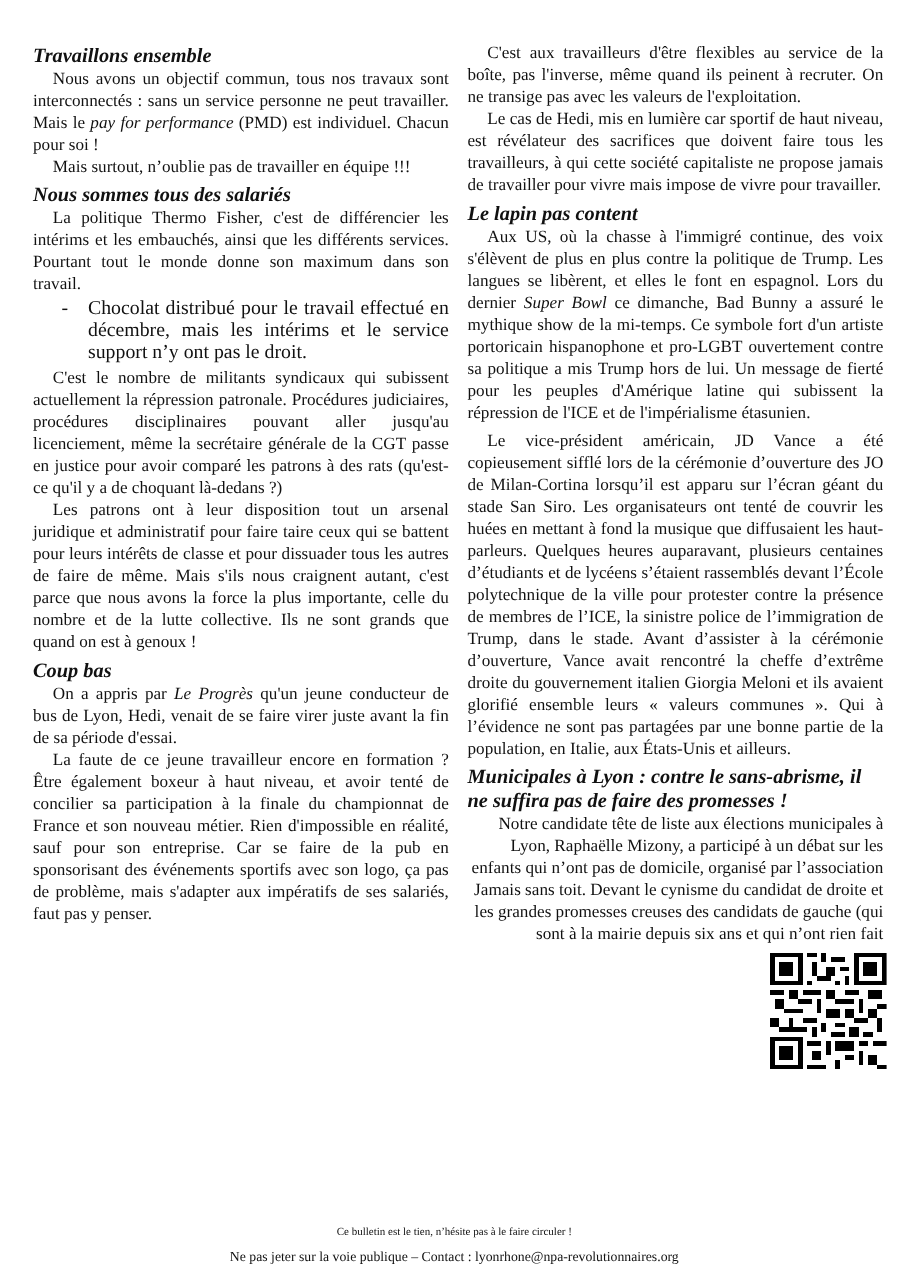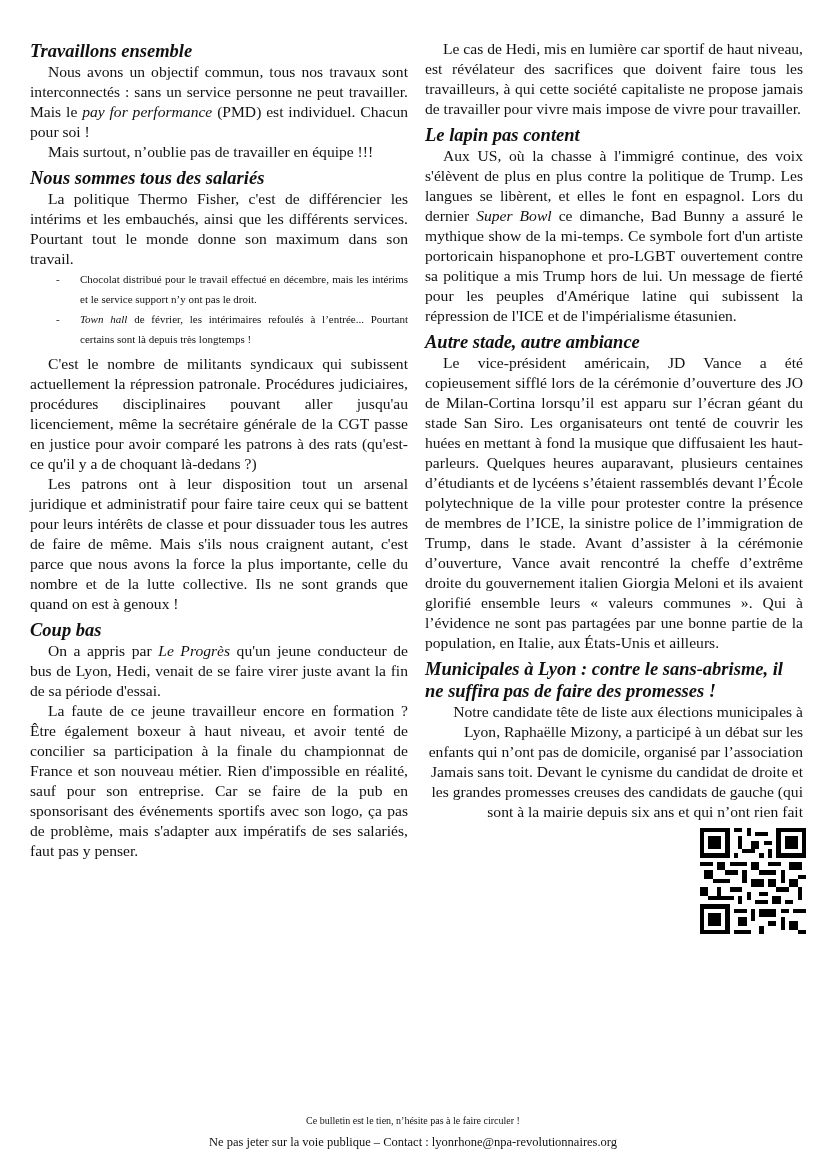--- a/index.html
+++ b/index.html
@@ -6,21 +6,21 @@
   body { width: 826px; height: 1169px; position: relative; overflow: hidden;
     font-family: "Liberation Serif", "DejaVu Serif", serif; color: #111; }
   .col { position: absolute; top: 40px; }
   .col.left { left: 30px; width: 378px; }
   .col.right { left: 425px; width: 378px; top: 39px; }
   h2 { font-style: italic; font-weight: bold; font-size: 18.5px; margin: 0; line-height: 22px; }
   p { margin: 0; font-size: 15.6px; line-height: 20px; text-align: justify; text-indent: 18px; }
   p.noindent { text-indent: 0; }
   .section { margin-bottom: 5px; }
   ul.dash { list-style: none; margin: 0; padding: 0 0 0 50px; }
-  ul.dash li { position: relative; font-size: 11px; line-height: 20px; text-align: justify; }
+  ul.dash li { position: relative; font-size: 18px; line-height: 20px; text-align: justify; }
   ul.dash li::before { content: "-"; position: absolute; left: -24px; }
   em { font-style: italic; }
   .with-qr { position: relative; }
   .qr-text { width: 258px; }
   .qr { position: absolute; right: -3px; top: 170px; width: 106px; height: 106px; }
   .footer { position: absolute; left: 0; width: 826px; text-align: center; }
   .footer .tag { top: 1115px; position: absolute; width: 100%; font-size: 10px; }
   .footer .contact { top: 1135px; position: absolute; width: 100%; font-size: 12.5px; }
   b { font-weight: bold; }
 </style>
@@ -32,48 +32,47 @@
     <h2>Travaillons ensemble</h2>
     <p><span>Nous avons un objectif commun, tous nos travaux sont interconnectés : sans un service personne ne peut travailler. Mais le </span><em>pay for performance</em><span> (PMD) est individuel. Chacun pour soi !</span></p>
     <p>Mais surtout, n’oublie pas de travailler en équipe !!!</p>
   </div>
 
   <div class="section">
     <h2>Nous sommes tous des salariés</h2>
     <p>La politique Thermo Fisher, c'est de différencier les intérims et les embauchés, ainsi que les différents services. Pourtant tout le monde donne son maximum dans son travail.</p>
     <ul class="dash">
       <li>Chocolat distribué pour le travail effectué en décembre, mais les intérims et le service support n’y ont pas le droit.</li>
-      <li><em>Town hall</em><span> de février, les intérimaires refoulés à l’entrée... Pourtant certains sont là depuis très longtemps !</span></li>
     </ul>
   </div>
 
   <div class="section">
     <p>C'est le nombre de militants syndicaux qui subissent actuellement la répression patronale. Procédures judiciaires, procédures disciplinaires pouvant aller jusqu'au licenciement, même la secrétaire générale de la CGT passe en justice pour avoir comparé les patrons à des rats (qu'est-ce qu'il y a de choquant là-dedans ?)</p>
     <p>Les patrons ont à leur disposition tout un arsenal juridique et administratif pour faire taire ceux qui se battent pour leurs intérêts de classe et pour dissuader tous les autres de faire de même. Mais s'ils nous craignent autant, c'est parce que nous avons la force la plus importante, celle du nombre et de la lutte collective. Ils ne sont grands que quand on est à genoux !</p>
   </div>
 
   <div class="section">
     <h2>Coup bas</h2>
     <p><span>On a appris par </span><em>Le Progrès</em><span> qu'un jeune conducteur de bus de Lyon, Hedi, venait de se faire virer juste avant la fin de sa période d'essai.</span></p>
     <p>La faute de ce jeune travailleur encore en formation ? Être également boxeur à haut niveau, et avoir tenté de concilier sa participation à la finale du championnat de France et son nouveau métier. Rien d'impossible en réalité, sauf pour son entreprise. Car se faire de la pub en sponsorisant des événements sportifs avec son logo, ça pas de problème, mais s'adapter aux impératifs de ses salariés, faut pas y penser.</p>
   </div>
 </div>
 
 <div class="col right">
   <div class="section">
+    <p>C'est aux travailleurs d'être flexibles au service de la boîte, pas l'inverse, même quand ils peinent à recruter. On ne transige pas avec les valeurs de l'exploitation.</p>
     <p>Le cas de Hedi, mis en lumière car sportif de haut niveau, est révélateur des sacrifices que doivent faire tous les travailleurs, à qui cette société capitaliste ne propose jamais de travailler pour vivre mais impose de vivre pour travailler.</p>
   </div>
 
   <div class="section">
     <h2>Le lapin pas content</h2>
     <p><span>Aux US, où la chasse à l'immigré continue, des voix s'élèvent de plus en plus contre la politique de Trump. Les langues se libèrent, et elles le font en espagnol. Lors du dernier </span><em>Super Bowl</em><span> ce dimanche, Bad Bunny a assuré le mythique show de la mi-temps. Ce symbole fort d'un artiste portoricain hispanophone et pro-LGBT ouvertement contre sa politique a mis Trump hors de lui. Un message de fierté pour les peuples d'Amérique latine qui subissent la répression de l'ICE et de l'impérialisme étasunien.</span></p>
   </div>
 
   <div class="section">
-    <h2>Autre stade, autre ambiance</h2>
     <p>Le vice-président américain, JD Vance a été copieusement sifflé lors de la cérémonie d’ouverture des JO de Milan-Cortina lorsqu’il est apparu sur l’écran géant du stade San Siro. Les organisateurs ont tenté de couvrir les huées en mettant à fond la musique que diffusaient les haut-parleurs. Quelques heures auparavant, plusieurs centaines d’étudiants et de lycéens s’étaient rassemblés devant l’École polytechnique de la ville pour protester contre la présence de membres de l’ICE, la sinistre police de l’immigration de Trump, dans le stade. Avant d’assister à la cérémonie d’ouverture, Vance avait rencontré la cheffe d’extrême droite du gouvernement italien Giorgia Meloni et ils avaient glorifié ensemble leurs « valeurs communes ». Qui à l’évidence ne sont pas partagées par une bonne partie de la population, en Italie, aux États-Unis et ailleurs.</p>
   </div>
 
   <div class="section with-qr">
     <h2>Municipales à Lyon : contre le sans-abrisme, il ne suffira pas de faire des promesses !</h2>
     <p style="text-align:right;">Notre candidate tête de liste aux élections municipales à Lyon, Raphaëlle Mizony, a participé à un débat sur les enfants qui n’ont pas de domicile, organisé par l’association Jamais sans toit. Devant le cynisme du candidat de droite et les grandes promesses creuses des candidats de gauche (qui sont à la mairie depuis six ans et qui n’ont rien fait</p>
     <div class="qr">
       <svg width="106" height="106" viewBox="0 0 25 25" shape-rendering="crispEdges" xmlns="http://www.w3.org/2000/svg">
         <rect width="25" height="25" fill="#fff"></rect>
         <g fill="#000">

